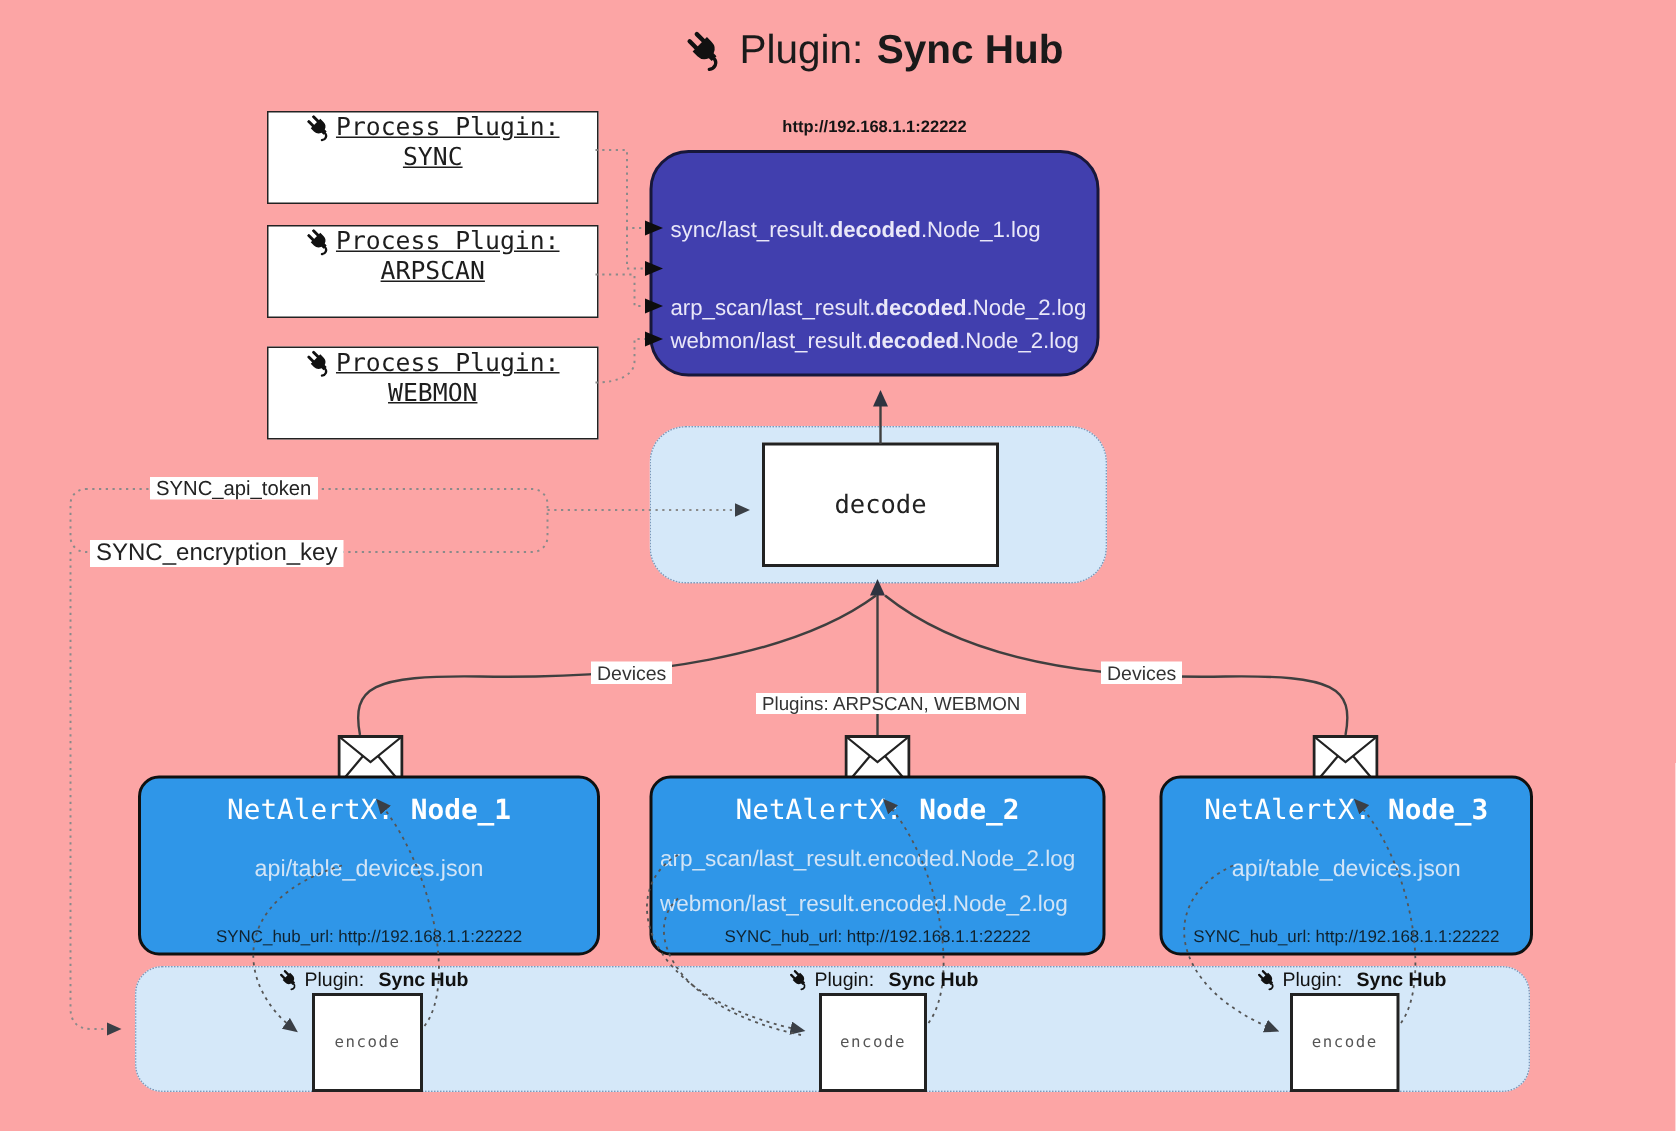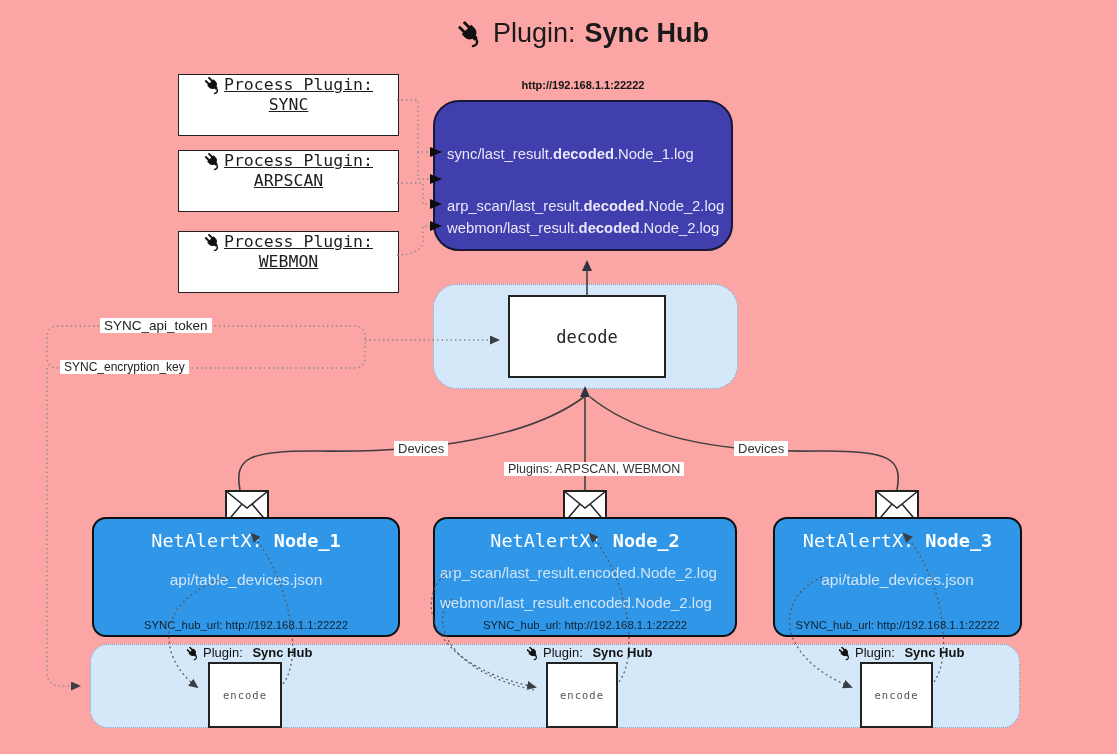--- a/index.html
+++ b/index.html
@@ -34,21 +34,21 @@
          box-sizing:border-box;z-index:1;}
   .decode-wrap{left:433px;top:284px;width:305px;height:105px;border-radius:24px;}
   .white-box{position:absolute;background:#fff;border:2px solid #222;box-sizing:border-box;z-index:2;
              display:flex;align-items:center;justify-content:center;
              font-family:"DejaVu Sans Mono",monospace;}
   .decode-box{left:508px;top:295px;width:158px;height:83px;font-size:17px;color:#222;}
 
   
   .online{position:absolute;background:#fff;padding:0 4px;z-index:4;white-space:nowrap;color:#222;}
   .tok1{left:100px;top:318px;font-size:13.5px;}
-  .tok2{left:60px;top:360px;font-size:12px;}
+  .tok2{left:60px;top:360px;font-size:16px;}
   .dev-l{left:394px;top:441px;font-size:13px;color:#333;}
   .dev-r{left:734px;top:441px;font-size:13px;color:#333;}
   .mid-lbl{left:504px;top:462px;font-size:12.5px;color:#333;}
 
   
   .node{position:absolute;top:517px;height:120px;border-radius:14px;background:var(--node_fill);
         border:2px solid var(--node_border);box-sizing:border-box;z-index:2;}
   .n1{left:92px;width:308px;}
   .n2{left:433px;width:304px;}
   .n3{left:773px;width:249px;}

